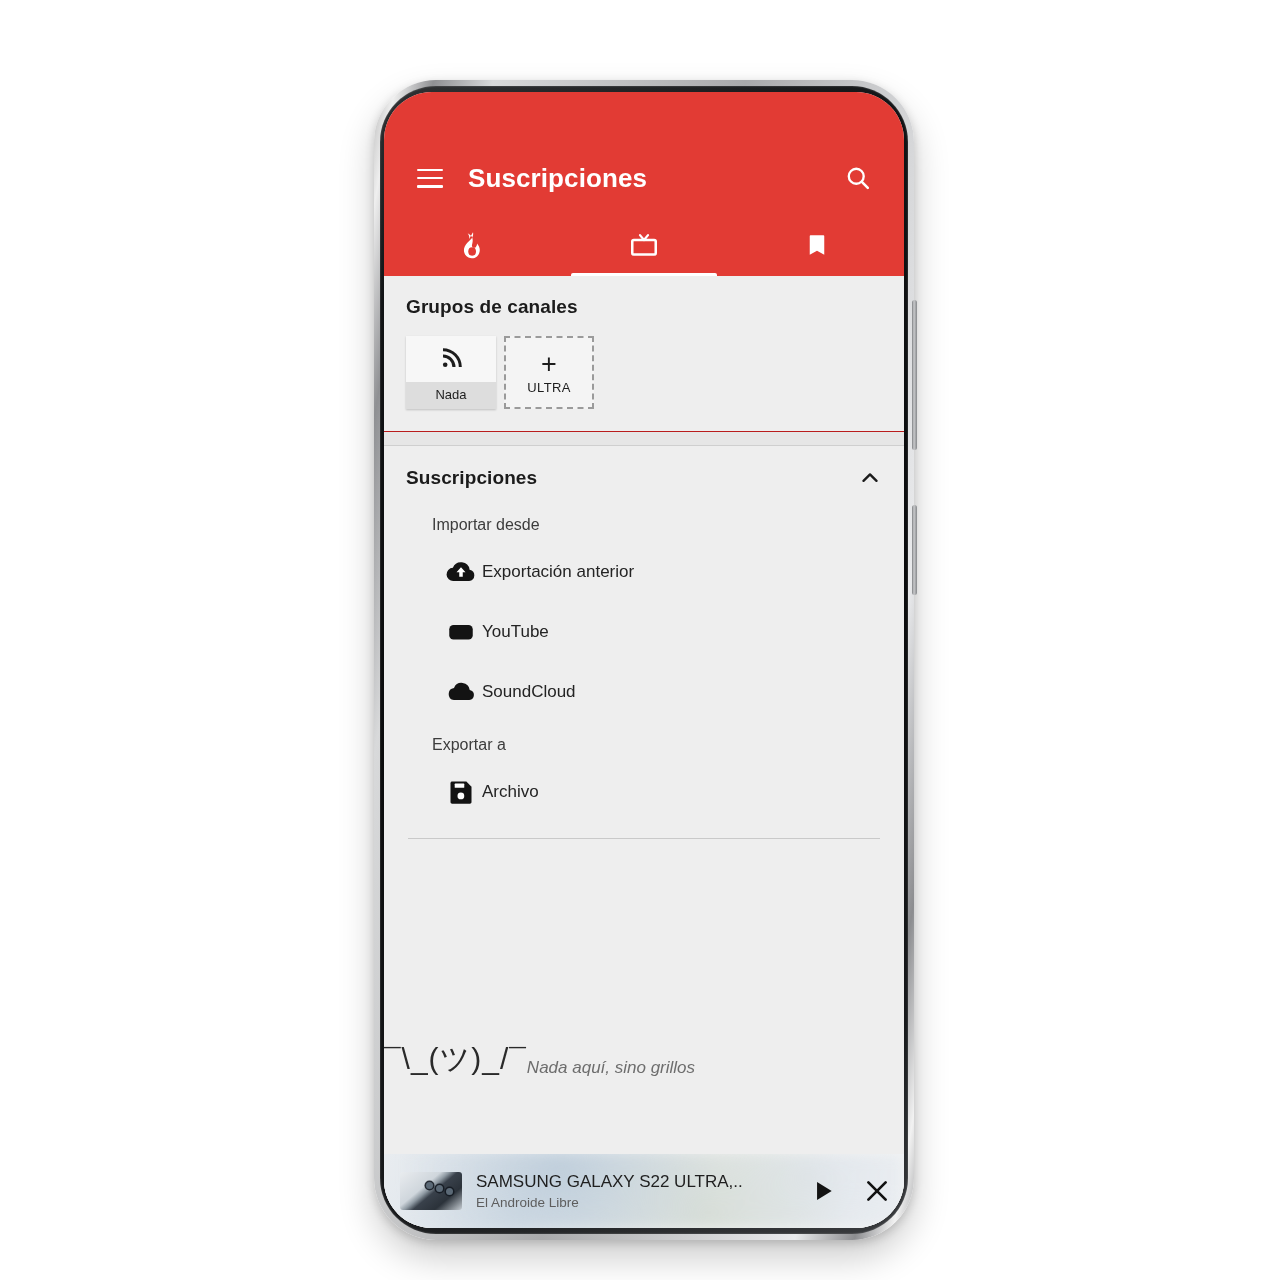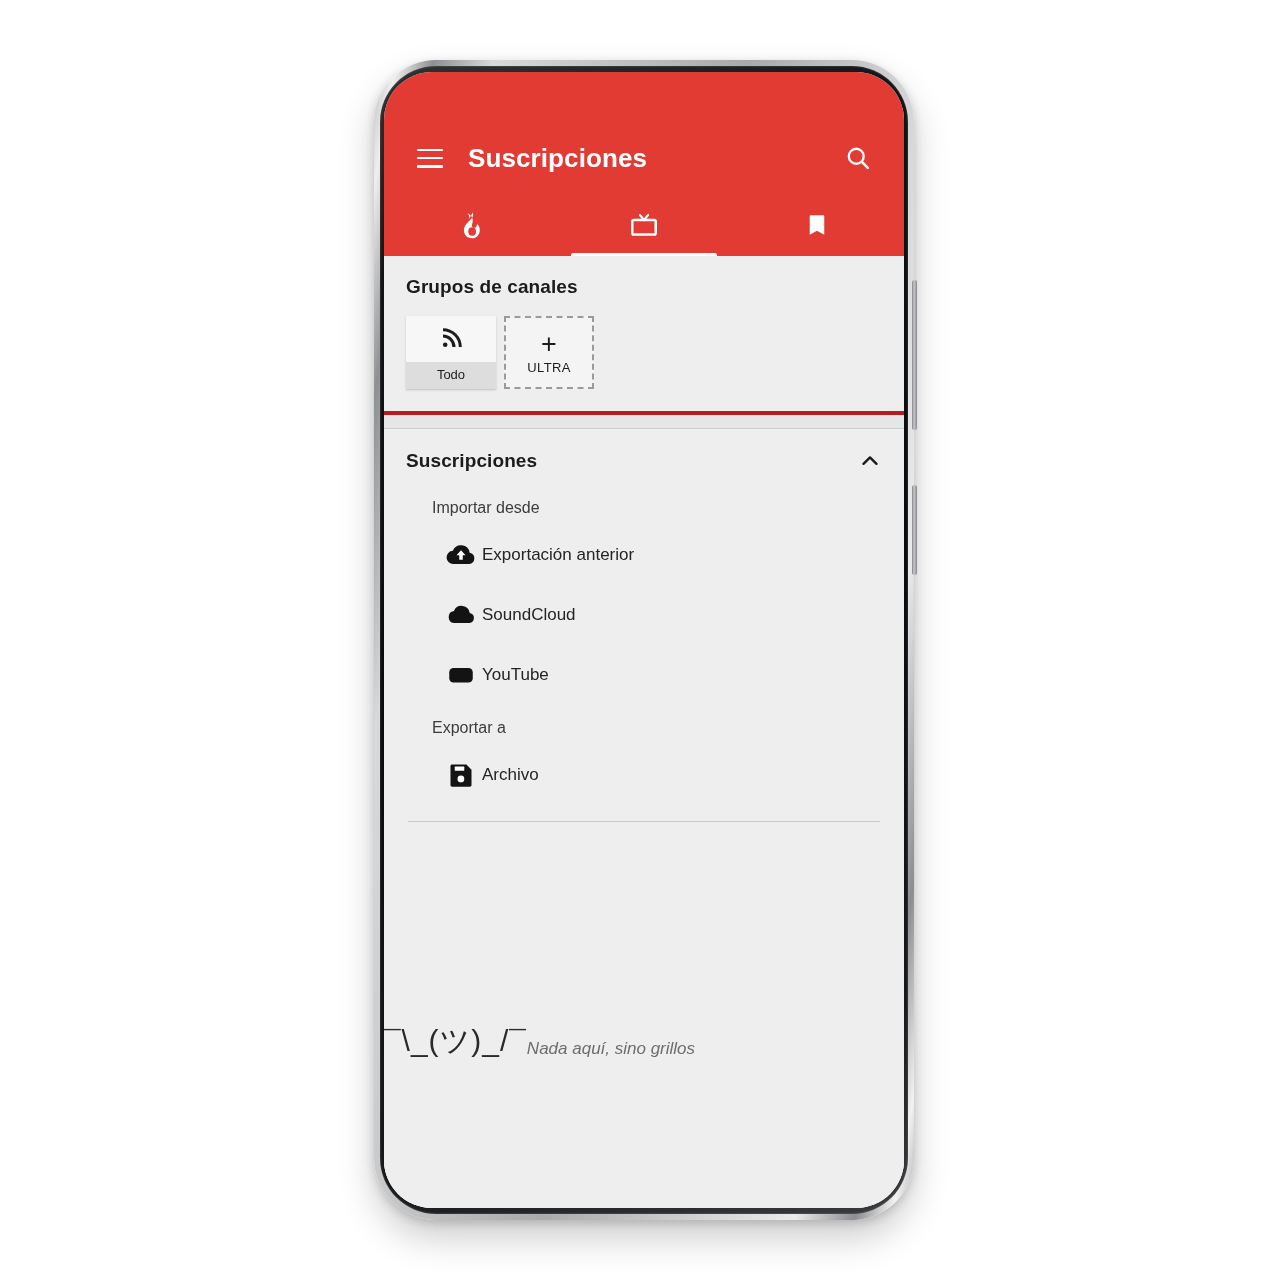--- a/index.html
+++ b/index.html
@@ -13,20 +13,21 @@
     position: relative;
   }
 
   
   .stage {
     position: absolute;
     inset: 0;
     display: flex;
     align-items: center;
     justify-content: center;
+    margin-top: 20px;
   }
 
   .phone-shadow {
     position: absolute;
     left: 50%;
     top: 1185px;
     transform: translateX(-50%);
     width: 470px;
     height: 26px;
     background: radial-gradient(ellipse at center, rgba(0,0,0,0.22) 0%, rgba(0,0,0,0.10) 45%, rgba(0,0,0,0) 72%);
@@ -144,21 +145,21 @@
     flex: 1 1 auto;
     background: #eeeeee;
     overflow: hidden;
     position: relative;
     display: flex;
     flex-direction: column;
   }
 
   .card {
     background: #eeeeee;
-    border-bottom: 4px solid #b91c1c;
+    border-bottom: 1px solid #b91c1c;
     box-shadow: 0 1px 2px rgba(0,0,0,0.16);
     padding: 20px 22px 22px 22px;
   }
 
   .section-title {
     font-size: 19px;
     font-weight: bold;
     color: #1b1b1b;
     letter-spacing: 0.1px;
   }
@@ -423,21 +424,21 @@
         <div class="group-row">
 
           <div class="group-card">
             <div class="gc-icon">
               <svg width="24" height="24" viewBox="0 0 24 24">
                 <circle cx="6.2" cy="17.8" r="2.3" fill="#1d1d1d"></circle>
                 <path d="M4 10.6a9.4 9.4 0 0 1 9.4 9.4h3.1A12.5 12.5 0 0 0 4 7.5z" fill="#1d1d1d"></path>
                 <path d="M4 4.2A15.8 15.8 0 0 1 19.8 20h3A18.8 18.8 0 0 0 4 1.2z" fill="#1d1d1d"></path>
               </svg>
             </div>
-            <div class="gc-label">Todo</div>
+            <div class="gc-label">Nada</div>
           </div>
 
           <div class="group-card dashed">
             <div class="plus">+</div>
             <div class="nuevo">ULTRA</div>
           </div>
 
         </div>
       </div>
 
@@ -460,33 +461,33 @@
               <path fill="#131313" d="M18.9 10.1A7 7 0 0 0 5.5 8.6 5.3 5.3 0 0 0 6 19.2h12.5a4.6 4.6 0 0 0 .4-9.1z"></path>
               <path fill="#ffffff" d="M12 8.1l3.6 4h-2.2v3.6h-2.8v-3.6H8.4z"></path>
             </svg>
           </div>
           <div class="row-label">Exportación anterior</div>
         </div>
 
         <div class="row">
           <div class="row-icon">
             <svg width="30" height="30" viewBox="0 0 24 24">
-              <path fill="#131313" d="M19 10.3a6.6 6.6 0 0 0-12.6-1.6A4.9 4.9 0 0 0 6.3 18.4h12.4a4.1 4.1 0 0 0 .3-8.1z"></path>
+              <rect x="2.6" y="6.4" width="18.8" height="11.6" rx="3.4" fill="#131313"></rect>
             </svg>
           </div>
-          <div class="row-label">SoundCloud</div>
+          <div class="row-label">YouTube</div>
         </div>
 
         <div class="row">
           <div class="row-icon">
             <svg width="30" height="30" viewBox="0 0 24 24">
-              <rect x="2.6" y="6.4" width="18.8" height="11.6" rx="3.4" fill="#131313"></rect>
+              <path fill="#131313" d="M19 10.3a6.6 6.6 0 0 0-12.6-1.6A4.9 4.9 0 0 0 6.3 18.4h12.4a4.1 4.1 0 0 0 .3-8.1z"></path>
             </svg>
           </div>
-          <div class="row-label">YouTube</div>
+          <div class="row-label">SoundCloud</div>
         </div>
 
         <div class="subheader">Exportar a</div>
 
         <div class="row">
           <div class="row-icon">
             <svg width="28" height="28" viewBox="0 0 24 24">
               <path fill="#131313" d="M4.4 3h12.2L21 7.4v13.2c0 .8-.6 1.4-1.4 1.4H4.4c-.8 0-1.4-.6-1.4-1.4V4.4C3 3.6 3.6 3 4.4 3z"></path>
               <rect x="6.6" y="4.8" width="8.2" height="3.6" rx="0.5" fill="#ffffff"></rect>
               <circle cx="11.9" cy="15.4" r="2.9" fill="#ffffff"></circle>
@@ -496,16 +497,41 @@
         </div>
 
         <div class="divider"></div>
       </div>
 
       <div class="empty">
         <div class="kao">¯\_(ツ)_/¯</div>
         <div class="empty-msg">Nada aquí, sino grillos</div>
       </div>
 
+      <div class="miniplayer">
+        <div class="mp-thumb">
+          <div class="lens l1"></div>
+          <div class="lens l2"></div>
+          <div class="lens l3"></div>
+        </div>
+
+        <div class="mp-text">
+          <div class="mp-title">SAMSUNG GALAXY S22 ULTRA,..</div>
+          <div class="mp-sub">El Androide Libre</div>
+        </div>
+
+        <div class="mp-btn">
+          <svg width="26" height="26" viewBox="0 0 24 24">
+            <polygon points="6.5,3.6 20,12 6.5,20.4" fill="#131313"></polygon>
+          </svg>
+        </div>
+
+        <div class="mp-btn">
+          <svg width="28" height="28" viewBox="0 0 24 24">
+            <line x1="4.6" y1="4.6" x2="19.4" y2="19.4" stroke="#131313" stroke-width="2.3" stroke-linecap="round"></line>
+            <line x1="19.4" y1="4.6" x2="4.6" y2="19.4" stroke="#131313" stroke-width="2.3" stroke-linecap="round"></line>
+          </svg>
+        </div>
+      </div>
 
     </div>
   </div>
 </div>
 
 </body></html>

